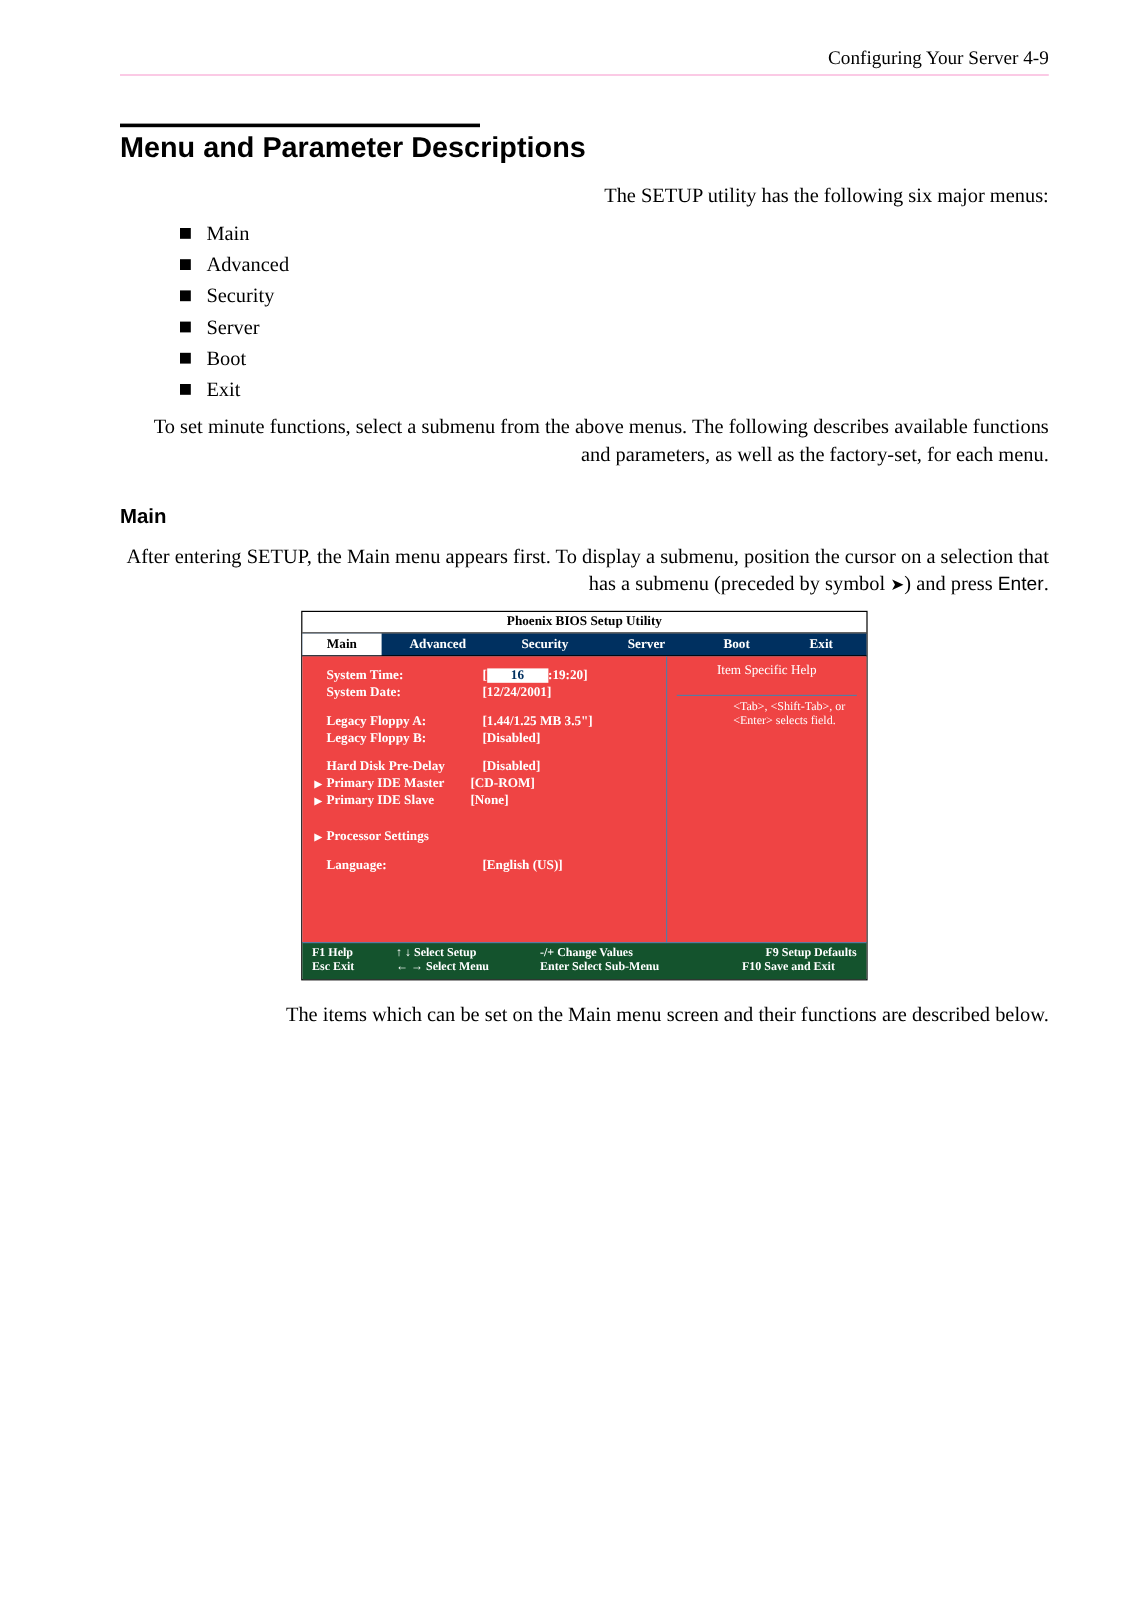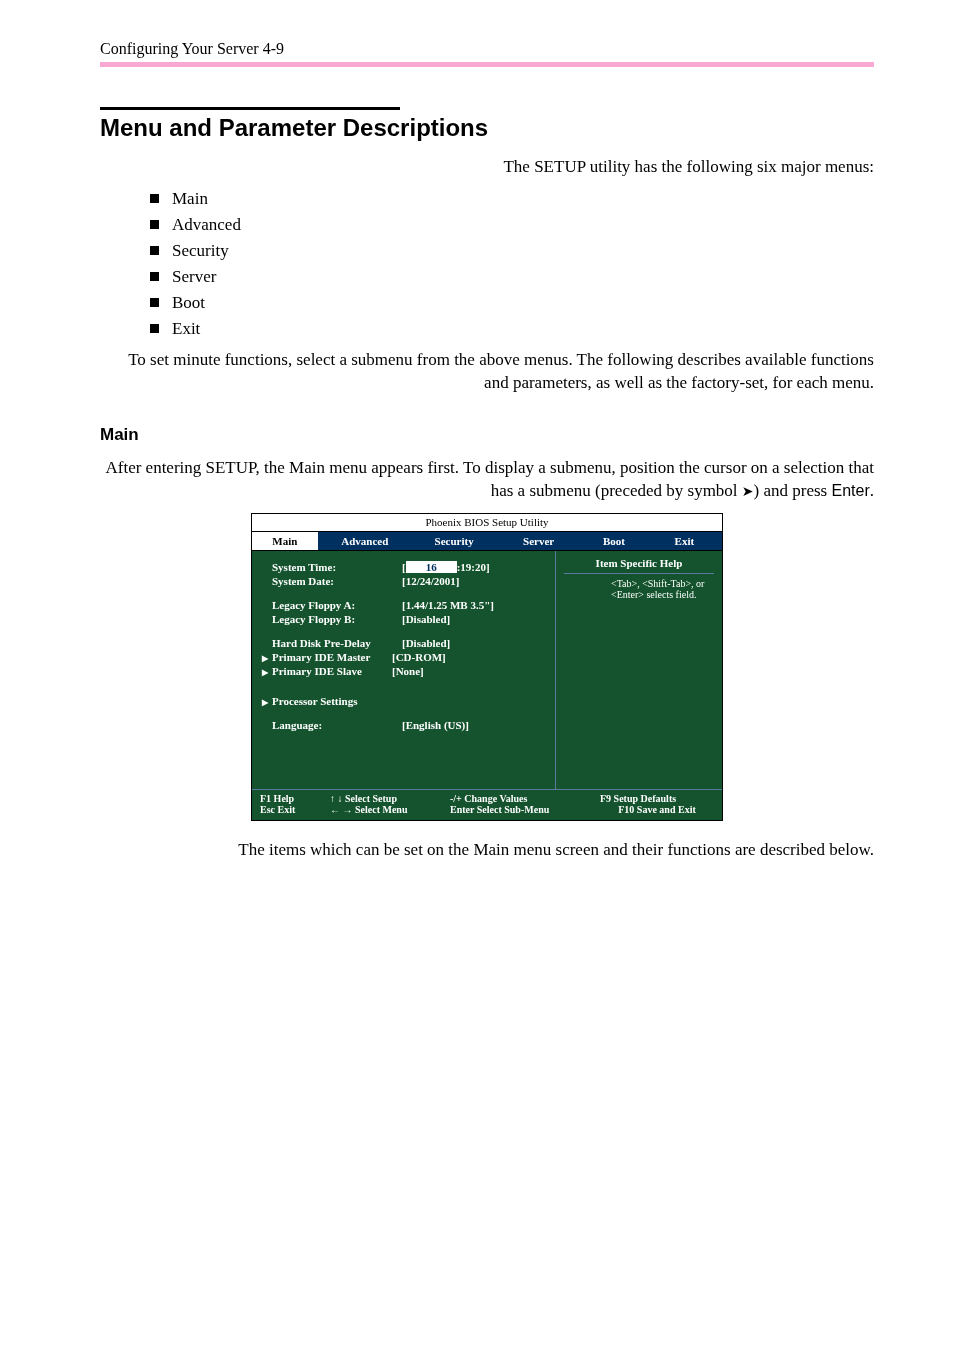--- a/index.html
+++ b/index.html
@@ -7,23 +7,24 @@
     padding: 0;
     font-family: "Times New Roman", serif;
     background: #fff;
     color: #000;
     width: 954px;
   }
   .page {
     padding: 40px 80px 60px 100px;
   }
   .header-line {
+    text-align: right;
     font-size: 16px;
     padding-bottom: 4px;
-    border-bottom: 5px solid #f9a8d4;
+    border-bottom: 1px solid #f9a8d4;
     margin-bottom: 40px;
   }
   .section-rule {
     border-top: 3px solid #000;
     width: 300px;
     margin-bottom: 4px;
   }
   h2.section-title {
     font-family: Arial, Helvetica, sans-serif;
     font-weight: bold;
@@ -68,21 +69,21 @@
   
   .bios {
     width: 470px;
     margin: 10px auto 18px auto;
     border: 1px solid #000;
     font-family: "Times New Roman", serif;
     font-size: 11px;
   }
   .bios .title {
     text-align: center;
-    font-weight: normal;
+    font-weight: bold;
     padding: 2px 0 3px 0;
     font-size: 11px;
     border-bottom: 1px solid #000;
   }
   .bios .tabs {
     display: flex;
     background: #003060;
     color: #fff;
     font-weight: bold;
     font-size: 11px;
@@ -91,39 +92,39 @@
   .bios .tabs .tab {
     padding: 3px 0;
     text-align: center;
   }
   .bios .tabs .tab.active {
     background: #fff;
     color: #000;
   }
   .bios .middle {
     display: flex;
-    background: #14532d;
+    background: #ef4444;
     color: #fff;
   }
   .bios .left-pane {
     flex: 1;
     padding: 8px 10px 20px 10px;
     border-right: 1px solid #5a7aa0;
     min-height: 210px;
   }
   .bios .right-pane {
     width: 150px;
     padding: 6px 8px;
   }
   .help-head {
     text-align: center;
-    font-weight: bold;
+    font-weight: normal;
     color: #fff;
     margin-bottom: 4px;
-    padding-bottom: 4px;
+    padding-bottom: 14px;
     border-bottom: 1px solid #5a7aa0;
   }
   .help-text { color: #fff; font-size: 10px; margin-left: 47px; }
   .bios-row { display:flex; margin: 2px 0; font-weight: bold; }
   .bios-label { width: 130px; }
   .bios-val {}
   .tri::before { content:"▶"; font-size:8px; margin-right:2px; display:inline-block; width:8px;}
   .notri { padding-left:10px; }
   .cursor { background:#fff; color:#003060; padding:0 20px; }
   .bios .footer {
@@ -222,21 +223,21 @@
       <div class="right-pane">
         <div class="help-head">Item Specific Help</div>
         <div class="help-text">&lt;Tab&gt;, &lt;Shift-Tab&gt;, or &lt;Enter&gt; selects field.</div>
       </div>
     </div>
     <div class="footer">
       <div class="fcols">
         <div class="fcol" style="flex:0 0 70px">F1   Help</div>
         <div class="fcol" style="flex:0 0 120px">↑ ↓   Select Setup</div>
         <div class="fcol" style="flex:0 0 150px">-/+      Change Values</div>
-        <div class="fcol" style="text-align:left">F9   Setup Defaults</div>
+        <div class="fcol" style="text-align:right">F9   Setup Defaults</div>
       </div>
       <div class="fcols">
         <div class="fcol" style="flex:0 0 70px">Esc  Exit</div>
         <div class="fcol" style="flex:0 0 120px">← →  Select Menu</div>
         <div class="fcol" style="flex:0 0 150px">Enter  Select Sub-Menu</div>
         <div class="fcol" style="text-align:center">F10  Save and Exit</div>
       </div>
     </div>
   </div>
 

